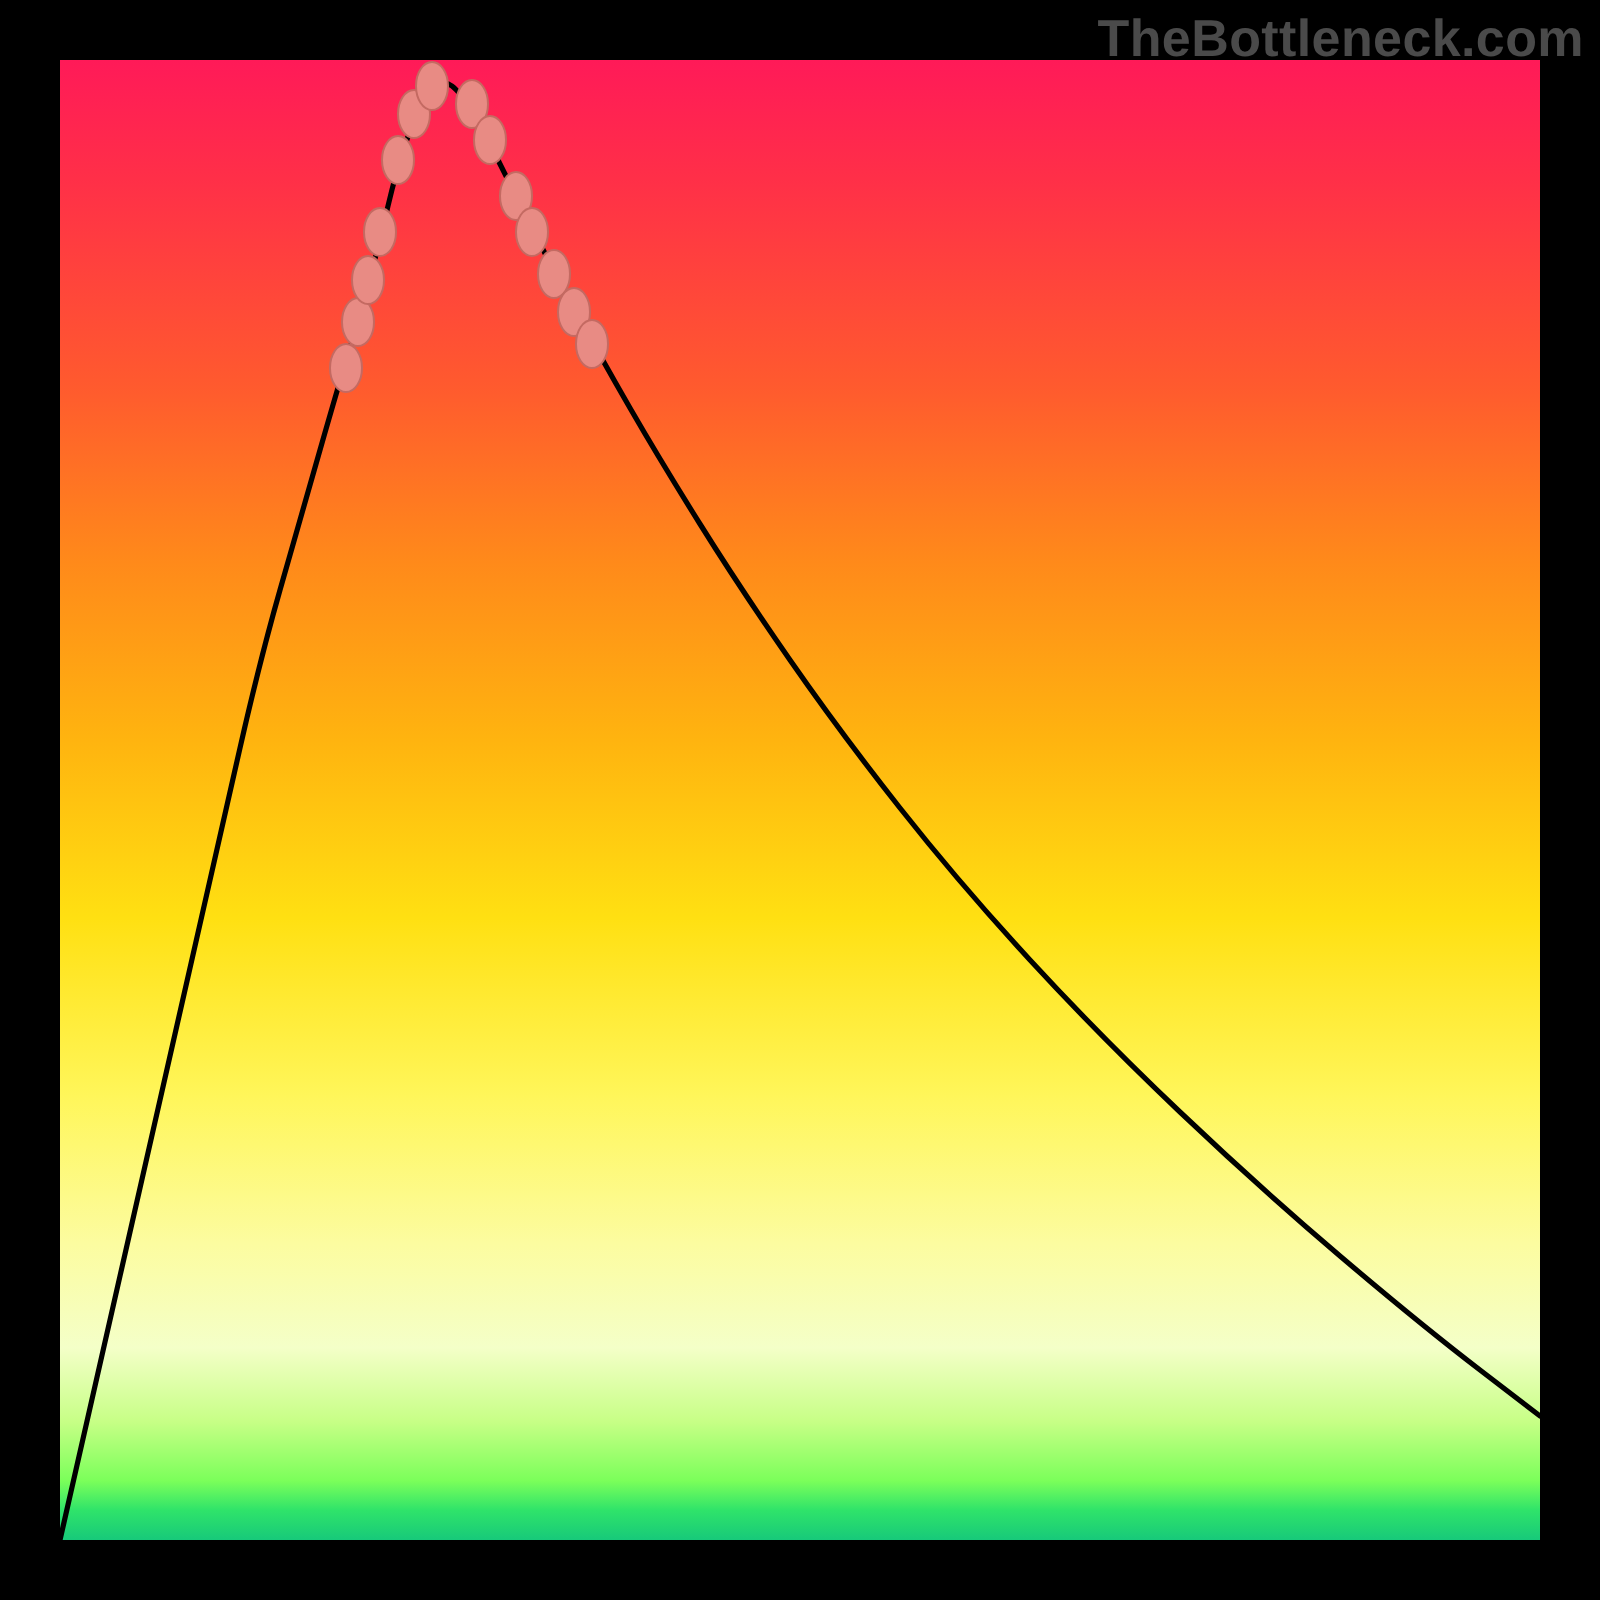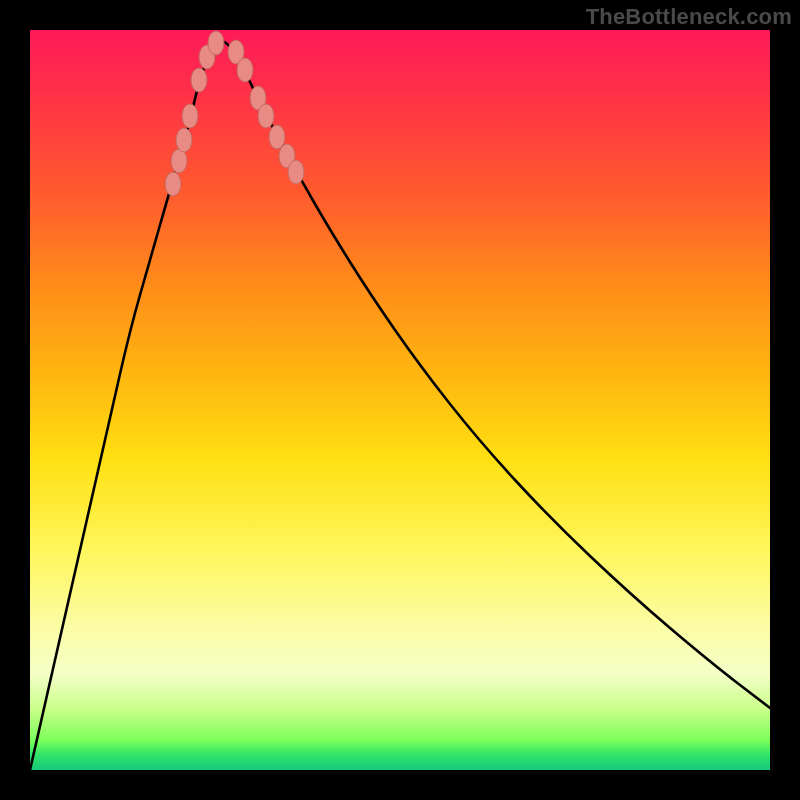--- a/index.html
+++ b/index.html
@@ -43,21 +43,21 @@
       #7bff5a 96%,
       #2fe36a 98%,
       #17c97a 100%
     );
   }
   .watermark {
     position: absolute;
     top: 4px;
     right: 8px;
     color: #4a4a4a;
-    font-size: 22px;
+    font-size: 26px;
     font-weight: 600;
     letter-spacing: 0.2px;
     user-select: none;
   }
   svg.curve {
     position: absolute;
     inset: 0;
     width: 100%;
     height: 100%;
   }

